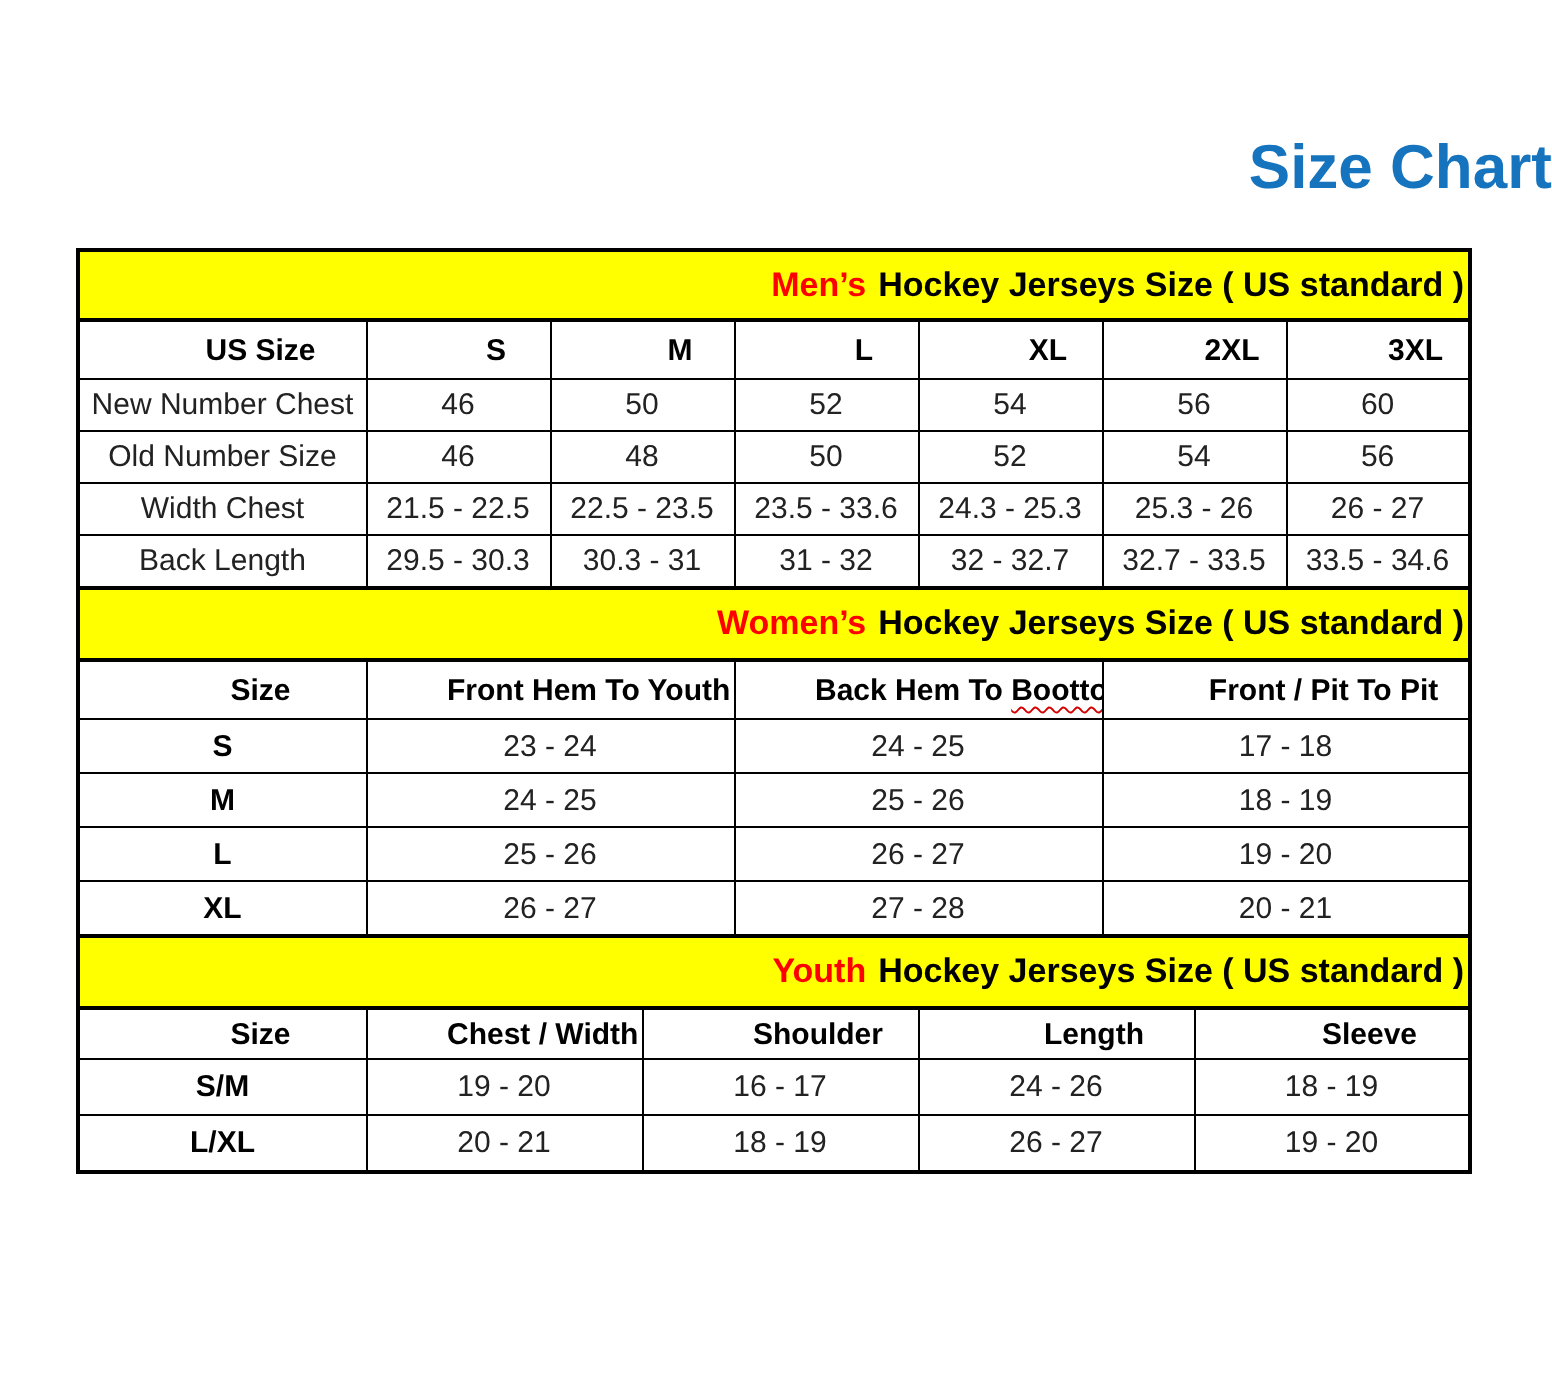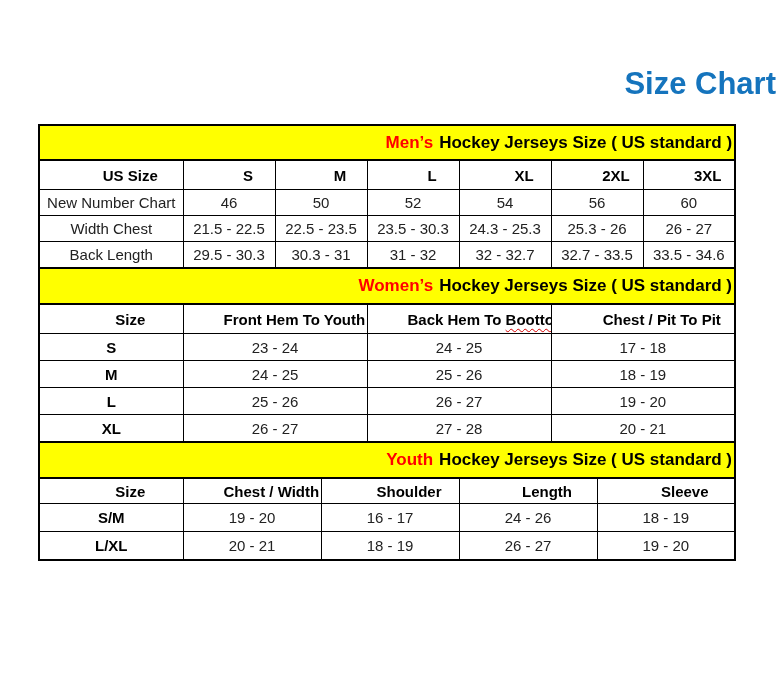--- a/index.html
+++ b/index.html
@@ -92,33 +92,42 @@
         <tr class="colhead">
           <th style="height: 28px;"><span>US Size</span></th>
           <th style="height: 28px;"><span>S</span></th>
           <th style="height: 28px;"><span>M</span></th>
           <th style="height: 28px;"><span>L</span></th>
           <th style="height: 28px;"><span>XL</span></th>
           <th style="height: 28px;"><span>2XL</span></th>
           <th style="height: 28px;"><span>3XL</span></th>
         </tr>
         <tr>
-          <td class="" style="height: 25px;">New Number Chart</td>
+          <td class="" style="height: 25px;">New Number Chest</td>
           <td>46</td>
           <td>50</td>
           <td>52</td>
           <td>54</td>
           <td>56</td>
           <td>60</td>
         </tr>
         <tr>
+          <td class="" style="height: 25px;">Old Number Size</td>
+          <td>46</td>
+          <td>48</td>
+          <td>50</td>
+          <td>52</td>
+          <td>54</td>
+          <td>56</td>
+        </tr>
+        <tr>
           <td class="" style="height: 25px;">Width Chest</td>
           <td>21.5 - 22.5</td>
           <td>22.5 - 23.5</td>
-          <td>23.5 - 30.3</td>
+          <td>23.5 - 33.6</td>
           <td>24.3 - 25.3</td>
           <td>25.3 - 26</td>
           <td>26 - 27</td>
         </tr>
         <tr>
           <td class="" style="height: 25px; text-align: center;">Back Length</td>
           <td>29.5 - 30.3</td>
           <td>30.3 - 31</td>
           <td>31 - 32</td>
           <td>32 - 32.7</td>
@@ -135,21 +144,21 @@
         <col style="width: 184px;">
       </colgroup>
       <tbody>
         <tr class="band">
           <th colspan="4" style="height: 34px;"><span class="hl">Women’s</span><span class="rest">Hockey Jerseys Size ( US standard )</span></th>
         </tr>
         <tr class="colhead">
           <th style="height: 28px;"><span>Size</span></th>
           <th style="height: 28px;"><span>Front Hem To Youth</span></th>
           <th style="height: 28px;"><span>Back Hem To </span><span class="squiggle">Boottom</span></th>
-          <th style="height: 28px;"><span>Chest / Pit To Pit</span></th>
+          <th style="height: 28px;"><span>Front / Pit To Pit</span></th>
         </tr>
         <tr>
           <td class="bold" style="height: 26px;">S</td>
           <td>23 - 24</td>
           <td>24 - 25</td>
           <td>17 - 18</td>
         </tr>
         <tr>
           <td class="bold" style="height: 26px;">M</td>
           <td>24 - 25</td>

